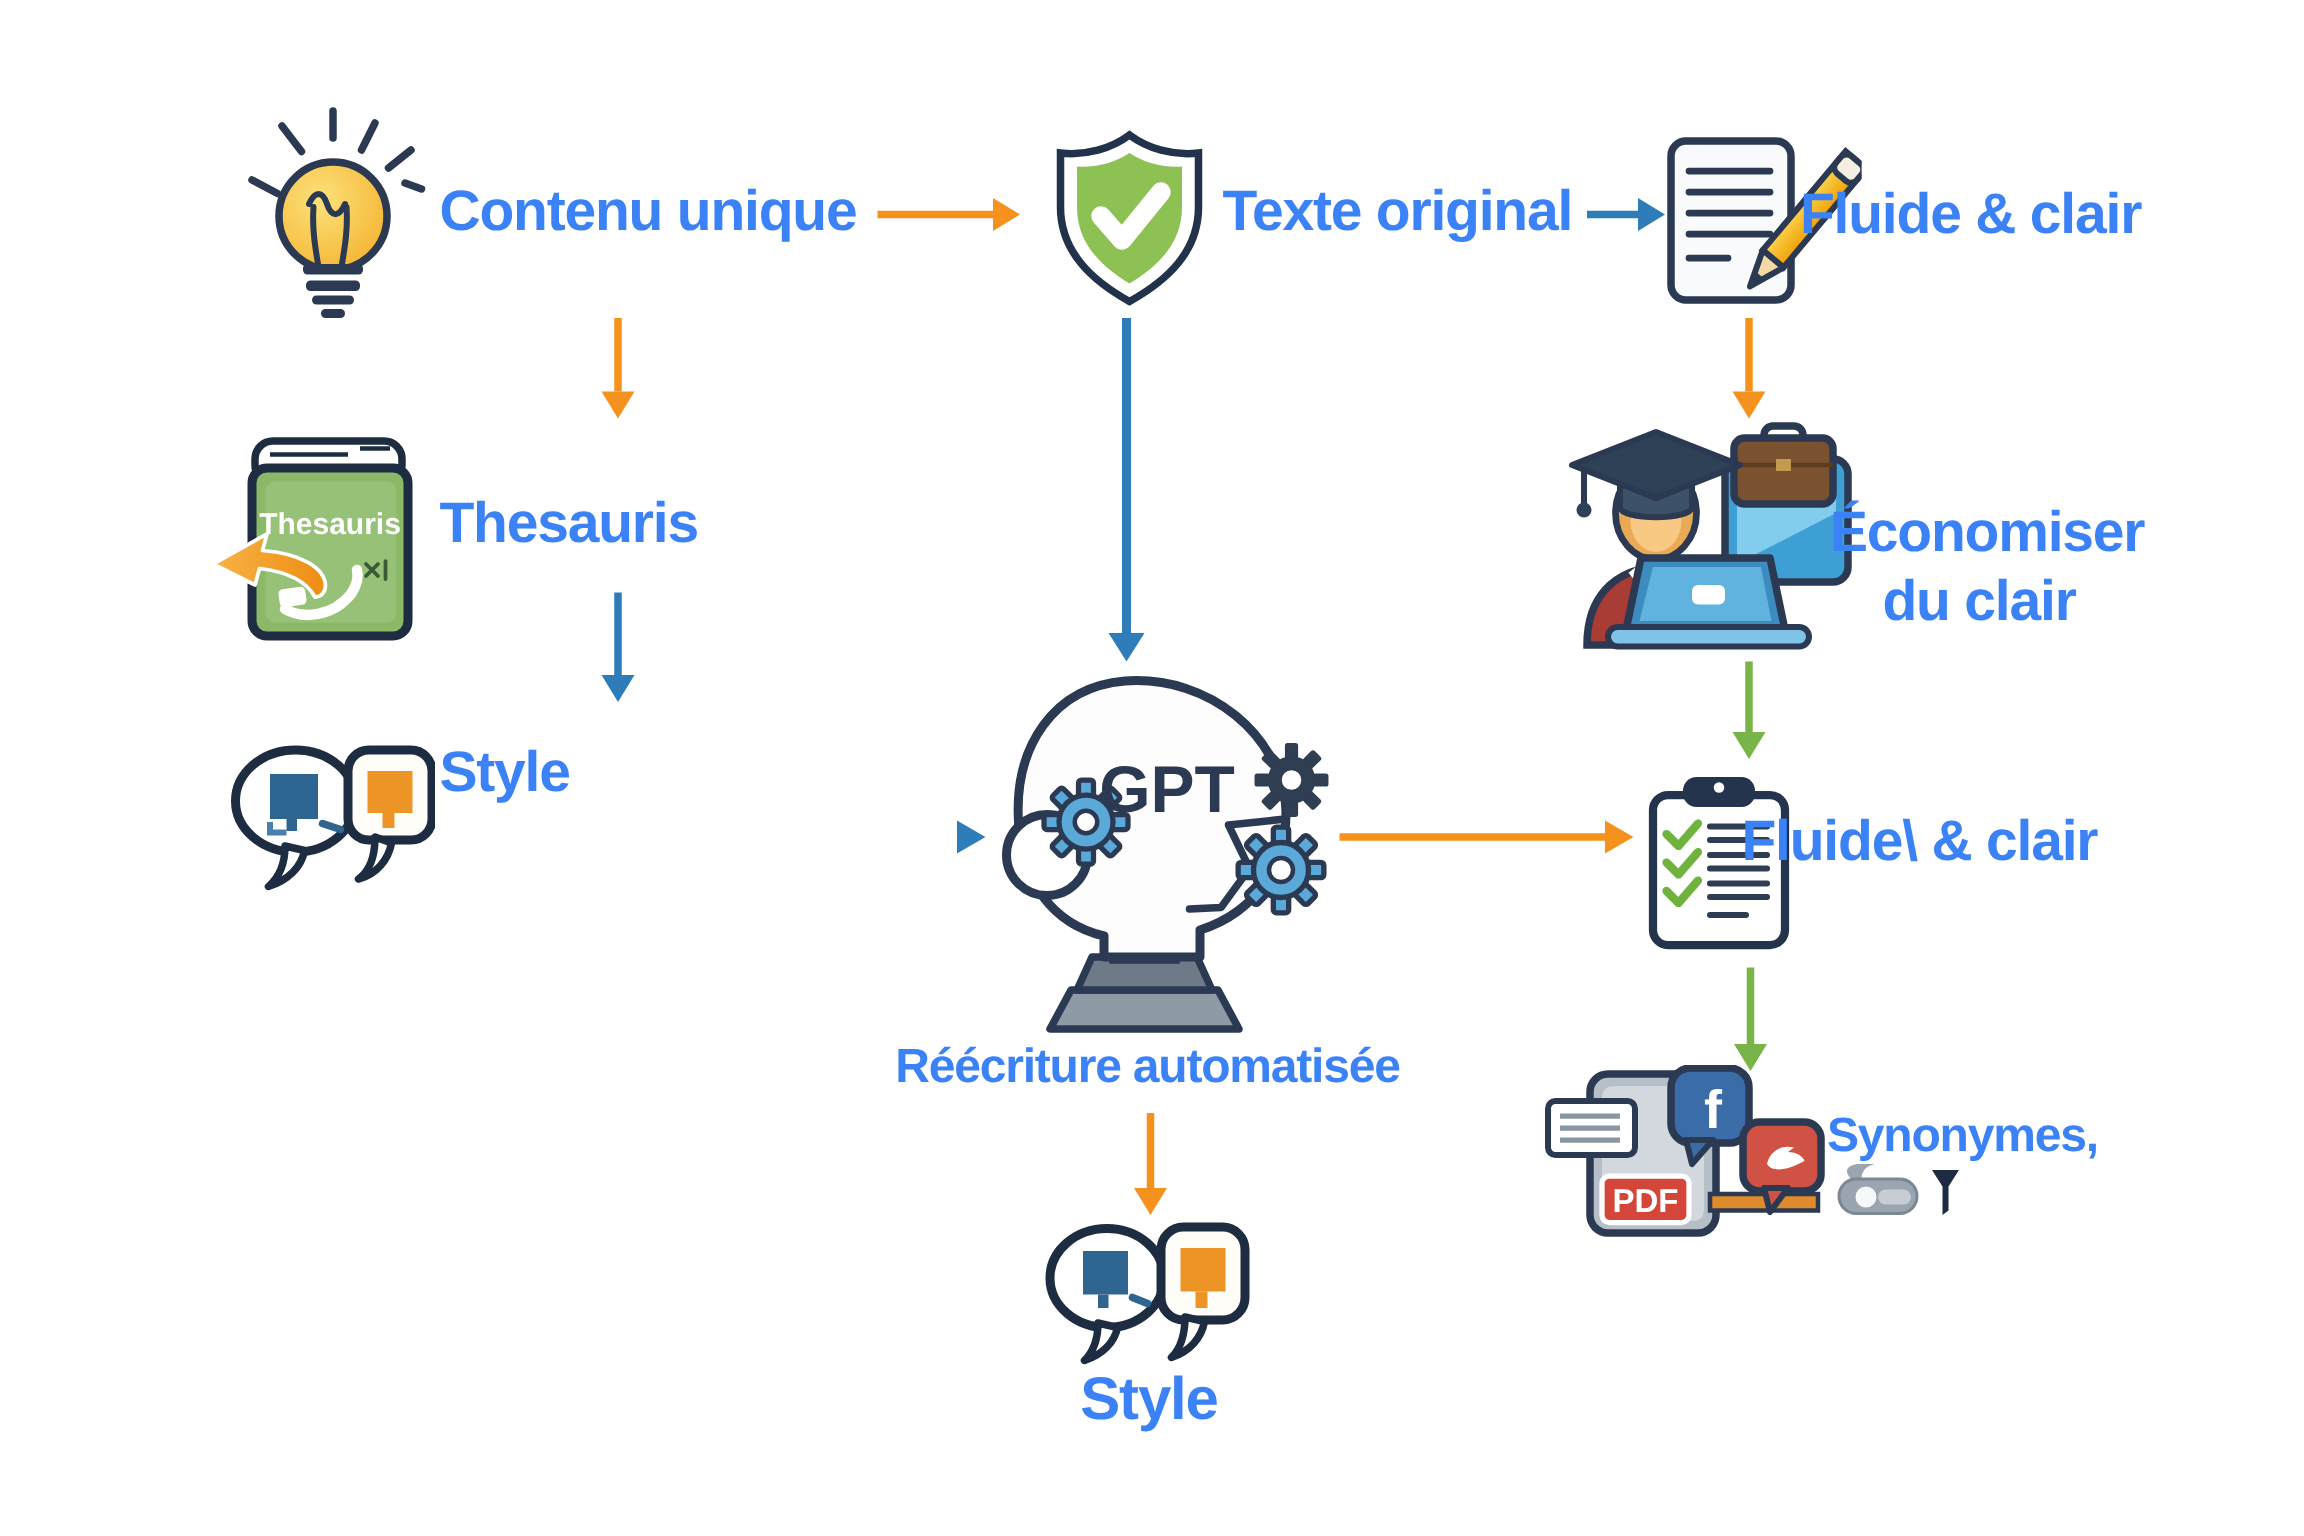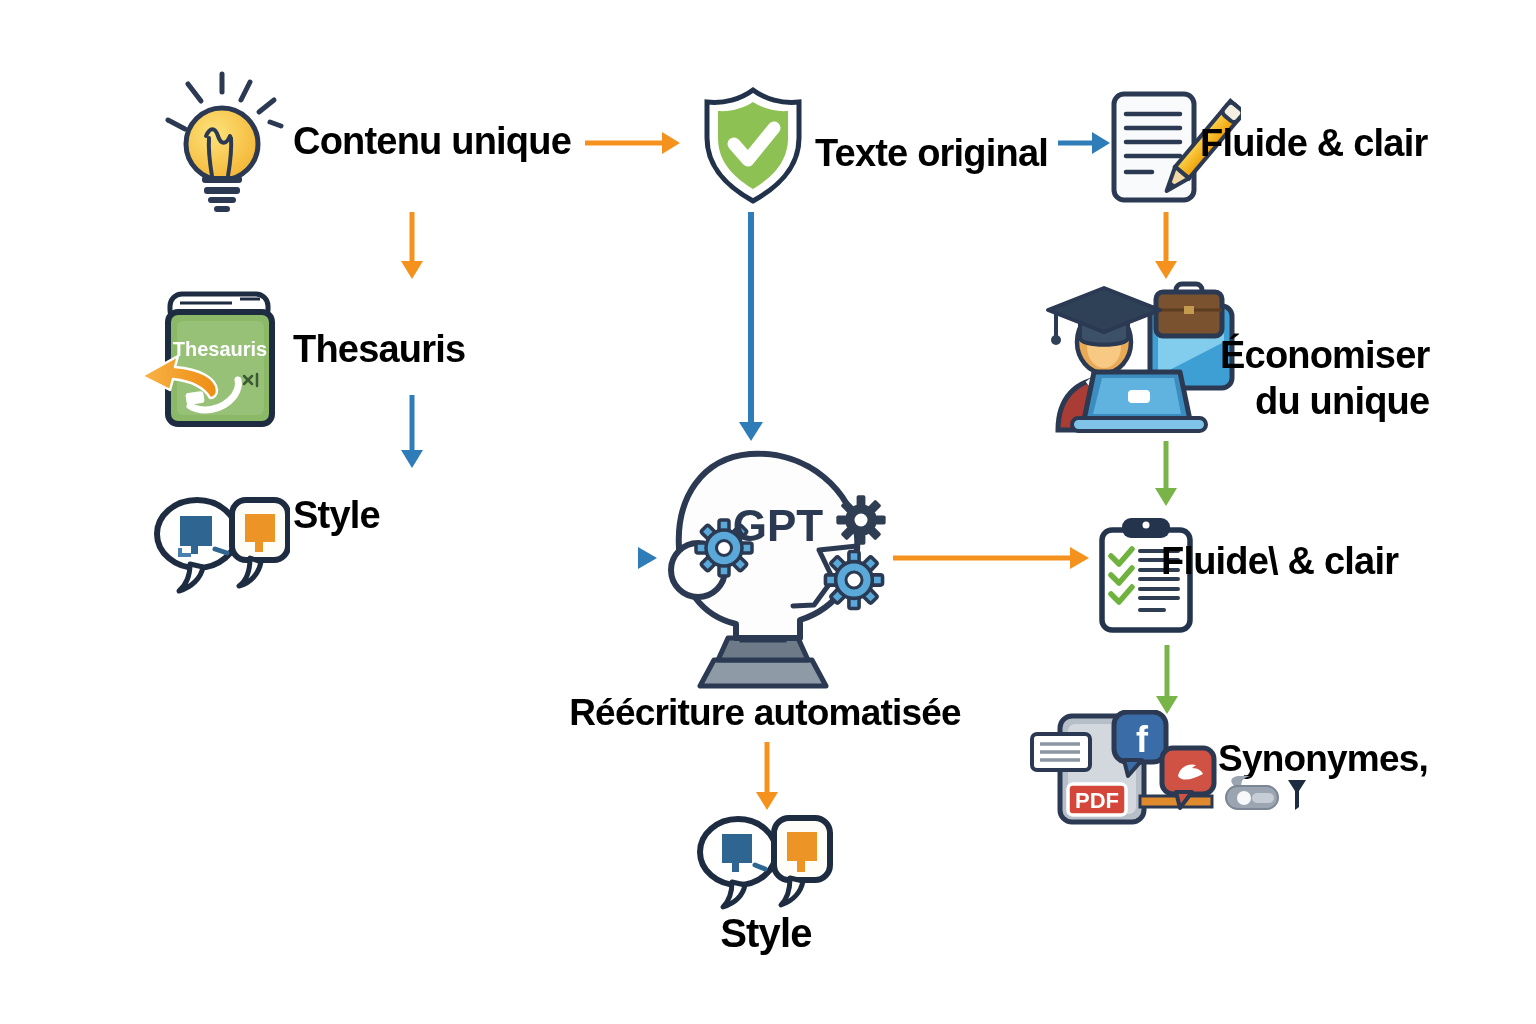--- a/index.html
+++ b/index.html
@@ -3,23 +3,23 @@
 <meta charset="utf-8">
 <style>
   html,body{margin:0;padding:0;background:#ffffff;}
   body{
     width:1536px;height:1024px;position:relative;overflow:hidden;
     font-family:"Liberation Sans","DejaVu Sans",sans-serif;color:#2b3a52;
   }
   .icon{position:absolute;}
   .node-label{
     position:absolute;font-weight:700;font-size:38px;line-height:1.15;
-    letter-spacing:-0.8px;white-space:nowrap;color:#000000;
+    letter-spacing:-0.8px;white-space:nowrap;color:#3b82f6;
   }
-  .node-label.sm{font-size:37px;}
+  .node-label.sm{font-size:32px;}
   .center{text-align:center;}
   svg text{font-family:"Liberation Sans","DejaVu Sans",sans-serif;}
   #arrow-layer{position:absolute;left:0;top:0;pointer-events:none;}
 </style>
 </head>
 <body>
 
 <svg id="arrow-layer" width="1536" height="1024" viewBox="0 0 1536 1024">
   <defs>
     <linearGradient id="gradStyleGpt" x1="0" y1="0" x2="1" y2="0">
@@ -106,21 +106,21 @@
 </div>
 <div class="node-label" style="left:293px;top:120px;">Contenu unique</div>
 
 <div class="icon" style="left:698px;top:86px;">
   <svg width="110" height="122" viewBox="0 0 110 122">
     <path d="M55,4 C67,13 84,18 101,16 L101,52 C101,82 80,101 55,115 C30,101 9,82 9,52 L9,16 C26,18 43,13 55,4 Z" fill="#ffffff" stroke="#22324a" stroke-width="5"></path>
     <path d="M55,16 C64,22 77,26 90,25 L90,52 C90,77 73,92 55,103 C37,92 20,77 20,52 L20,25 C33,26 46,22 55,16 Z" fill="#8dc153"></path>
     <path d="M36,58 L50,74 L76,42" fill="none" stroke="#ffffff" stroke-width="13" stroke-linecap="round" stroke-linejoin="round"></path>
   </svg>
 </div>
-<div class="node-label" style="left:815px;top:132px;">Texte original</div>
+<div class="node-label" style="left:815px;top:120px;">Texte original</div>
 
 <div class="icon" style="left:1106px;top:88px;">
   <svg width="135" height="124" viewBox="0 0 135 124">
     <defs>
       <linearGradient id="pencilGrad" x1="0" y1="0" x2="1" y2="0">
         <stop offset="0" stop-color="#fcd34d"></stop>
           <stop offset="1" stop-color="#ef9f06"></stop>
       </linearGradient>
     </defs>
     <rect x="8" y="6" width="80" height="106" rx="10" fill="#f8fafb" stroke="#2b3a52" stroke-width="5"></rect>
@@ -261,21 +261,21 @@
     </g>
     <g>
       <path d="M64,94 L150,94 L160,142 L54,142 Z" fill="#3c8cc0" stroke="#2b3a52" stroke-width="5" stroke-linejoin="round"></path>
       <path d="M72,100 L144,100 L151,136 L63,136 Z" fill="#5fb3de"></path>
       <rect x="98" y="112" width="22" height="13" rx="4" fill="#ffffff"></rect>
       <rect x="42" y="140" width="134" height="13" rx="6.5" fill="#7fc3e8" stroke="#2b3a52" stroke-width="4"></rect>
     </g>
   </svg>
 </div>
 <div class="node-label" style="left:1220px;top:334px;">Économiser</div>
-<div class="node-label" style="left:1255px;top:380px;">du unique</div>
+<div class="node-label" style="left:1255px;top:380px;">du clair</div>
 
 <div class="icon" style="left:1096px;top:514px;">
   <svg width="100" height="120" viewBox="0 0 100 120">
     <rect x="6" y="16" width="88" height="100" rx="10" fill="#ffffff" stroke="#24344d" stroke-width="5.5"></rect>
     <rect x="26" y="4" width="48" height="20" rx="9" fill="#24344d"></rect>
     <circle cx="50" cy="11" r="3.5" fill="#ffffff"></circle>
     <g fill="none" stroke="#6fb33e" stroke-width="5.5" stroke-linecap="round" stroke-linejoin="round">
       <path d="M15,42 l8,8 l13,-15"></path>
       <path d="M15,61 l8,8 l13,-15"></path>
       <path d="M15,80 l8,8 l13,-15"></path>

